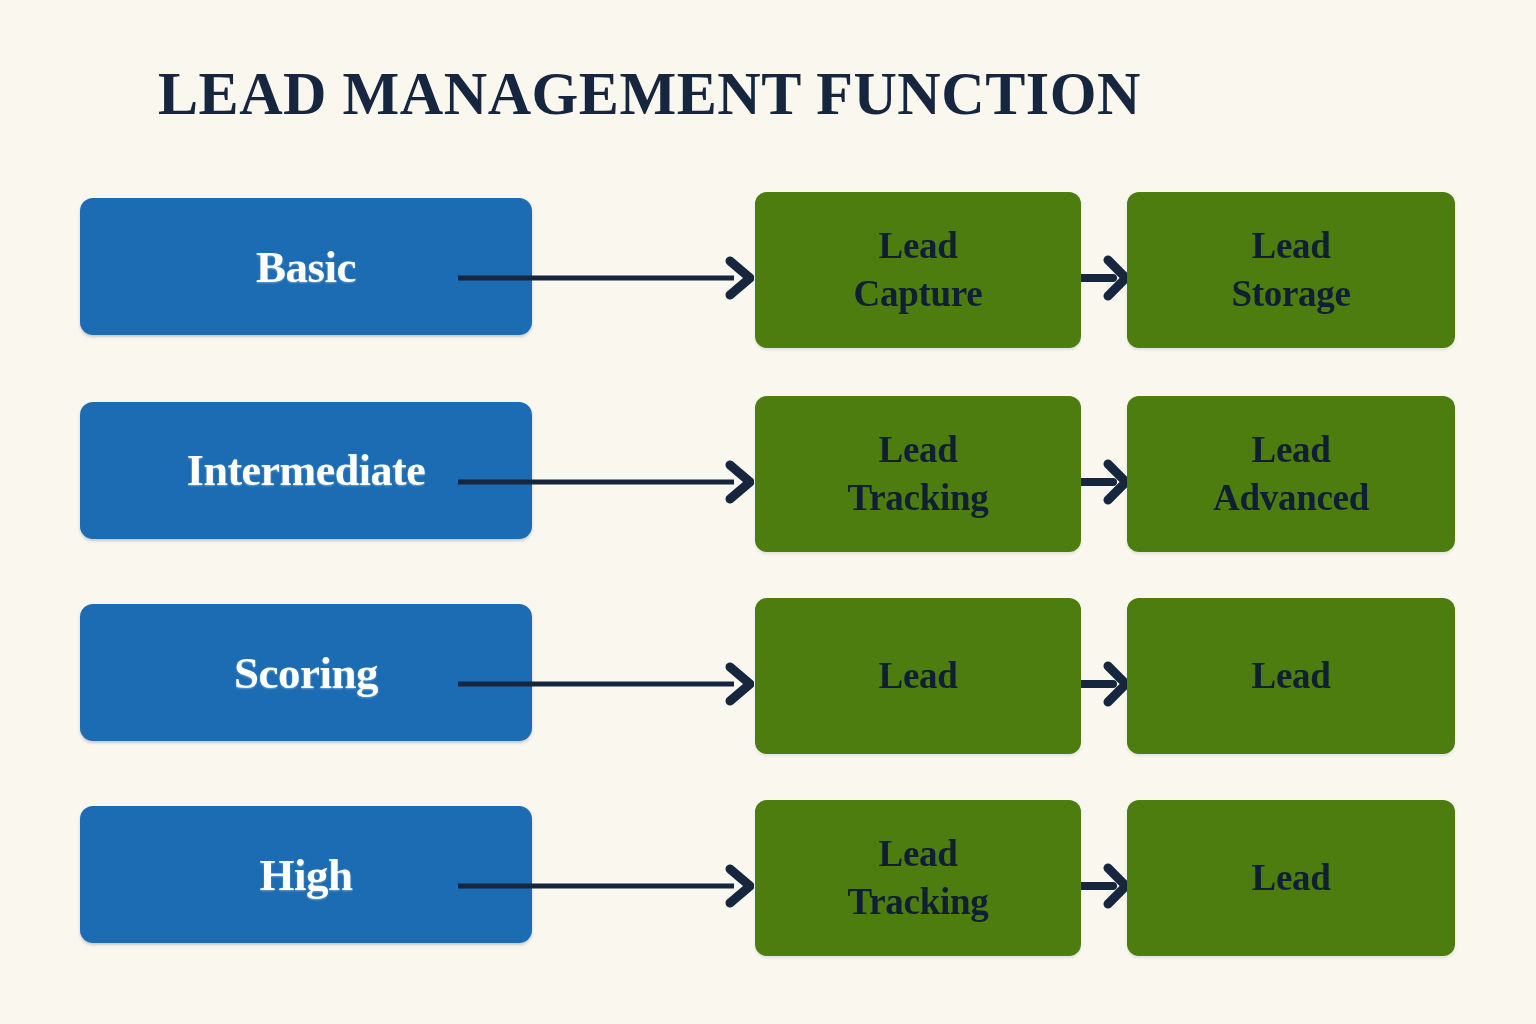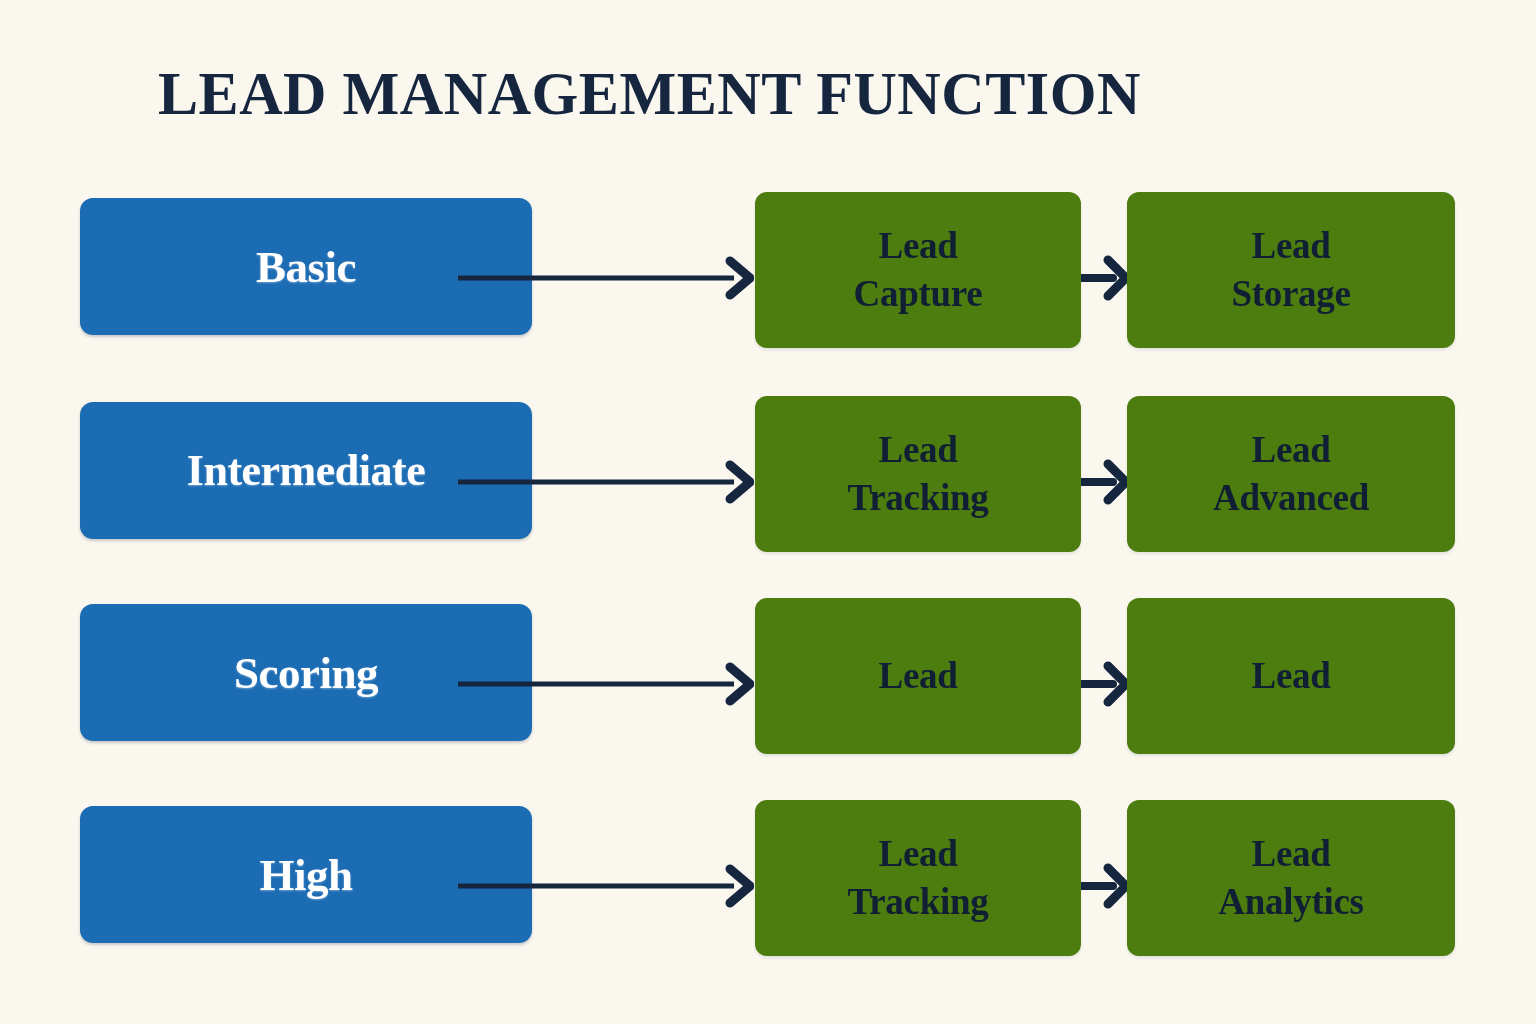--- a/index.html
+++ b/index.html
@@ -248,18 +248,17 @@
     <div class="arrow-short">
       <svg width="48" height="60" viewBox="0 0 48 60" xmlns="http://www.w3.org/2000/svg">
         <line x1="1" y1="30" x2="32" y2="30" stroke="#16263f" stroke-width="8" stroke-linecap="round"></line>
         <polyline points="27,12 45,30 27,48" fill="none" stroke="#16263f" stroke-width="9" stroke-linecap="round" stroke-linejoin="round"></polyline>
       </svg>
     </div>
 
     <div class="stage-box stage-end">
       <div class="stage-label">
         <span>Lead</span><br>
-        <span>Analytics</span>
       </div>
     </div>
   </div>
 
 </div>
 
 </body></html>

